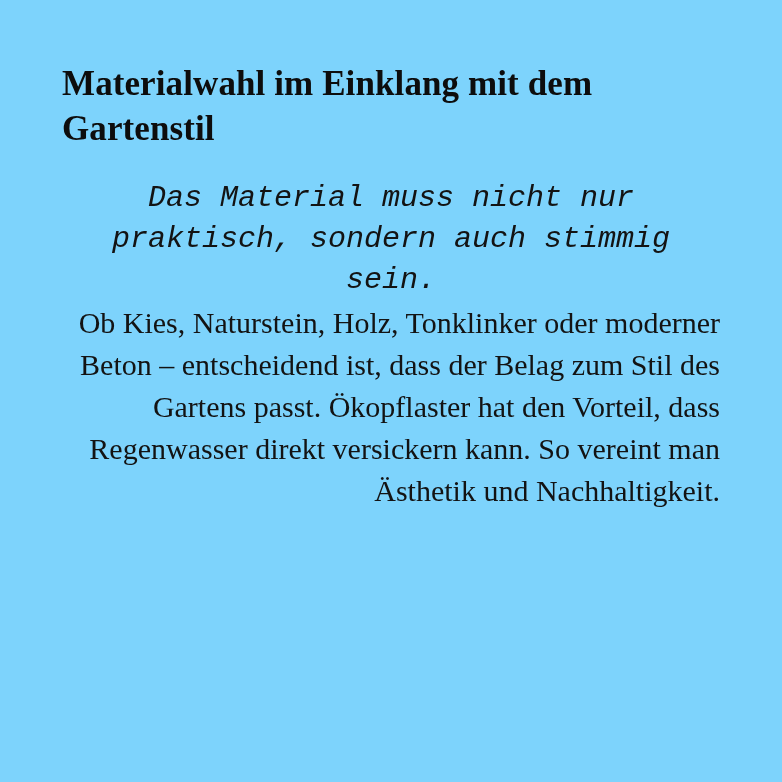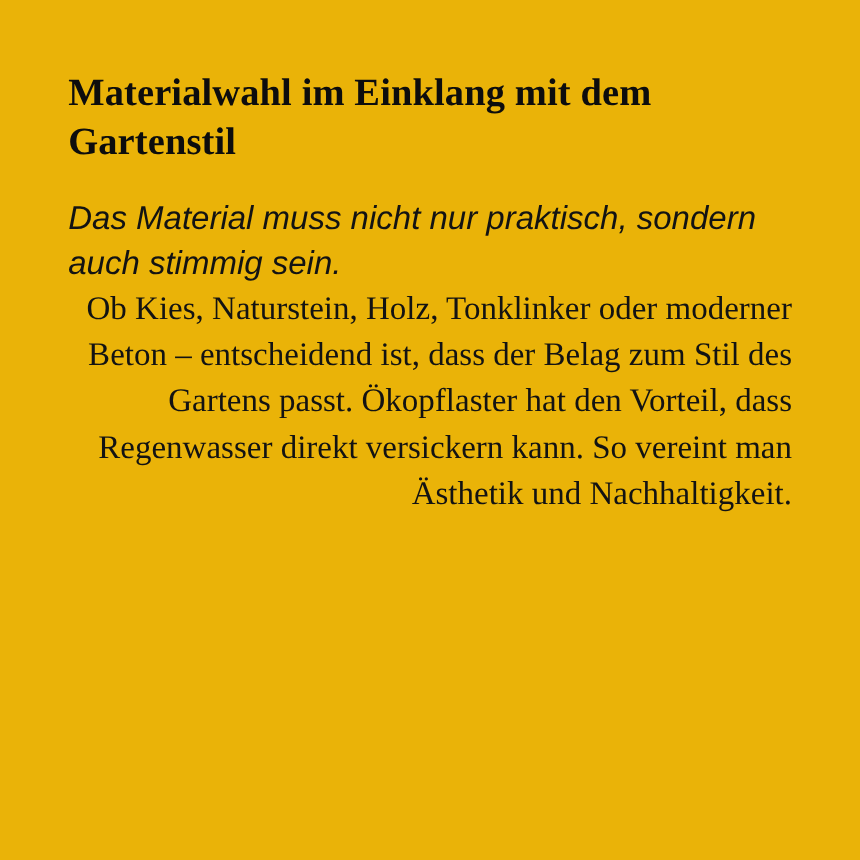--- a/index.html
+++ b/index.html
@@ -12,40 +12,41 @@
     background: #ffffff;
     font-family: "Liberation Serif", "DejaVu Serif", serif;
     color: #111111;
     overflow: hidden;
   }
   .page {
     box-sizing: border-box;
     width: 782px;
     height: 782px;
     padding: 62px 62px 0 62px;
-    background: #eab308;
+    background: #7dd3fc;
   }
   .article-title {
     font-family: "Liberation Serif", "DejaVu Serif", serif;
     font-weight: bold;
     font-size: 35px;
     line-height: 1.28;
     letter-spacing: 0.1px;
     color: #0d0d0d;
     margin: 0 0 26px 0;
     max-width: 640px;
   }
   .lead {
-    font-family: Liberation Sans, sans-serif;
+    font-family: Liberation Mono, monospace;
     font-style: italic;
     font-size: 30px;
     line-height: 1.38;
     color: #131313;
     margin: 0;
     max-width: 660px;
+    text-align: center;
   }
   .body-text {
     font-family: "Liberation Serif", "DejaVu Serif", serif;
     font-size: 30px;
     line-height: 1.40;
     color: #131313;
     margin: 0;
     max-width: 665px;
     text-align: right;
   }

